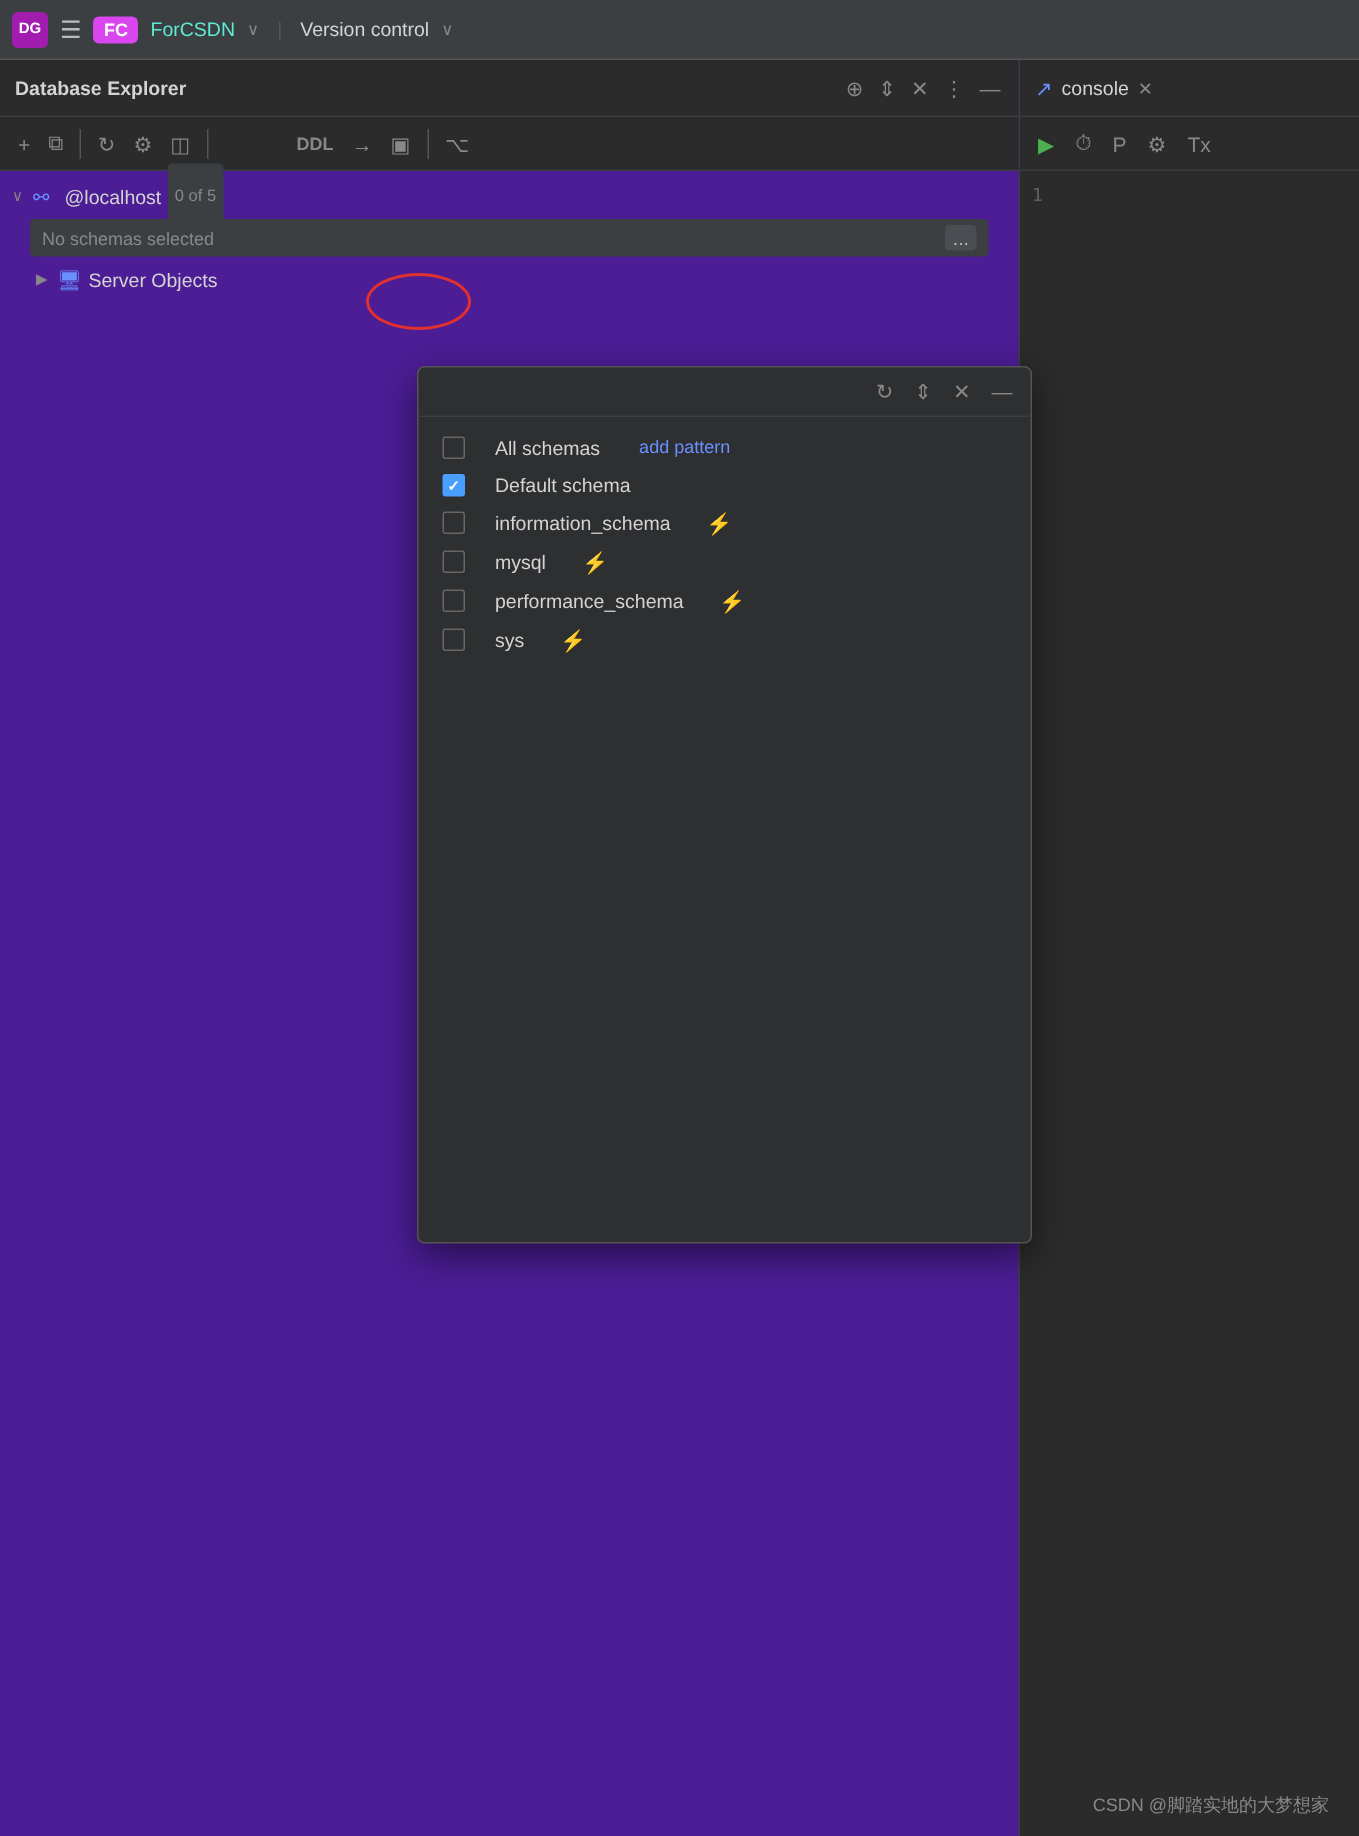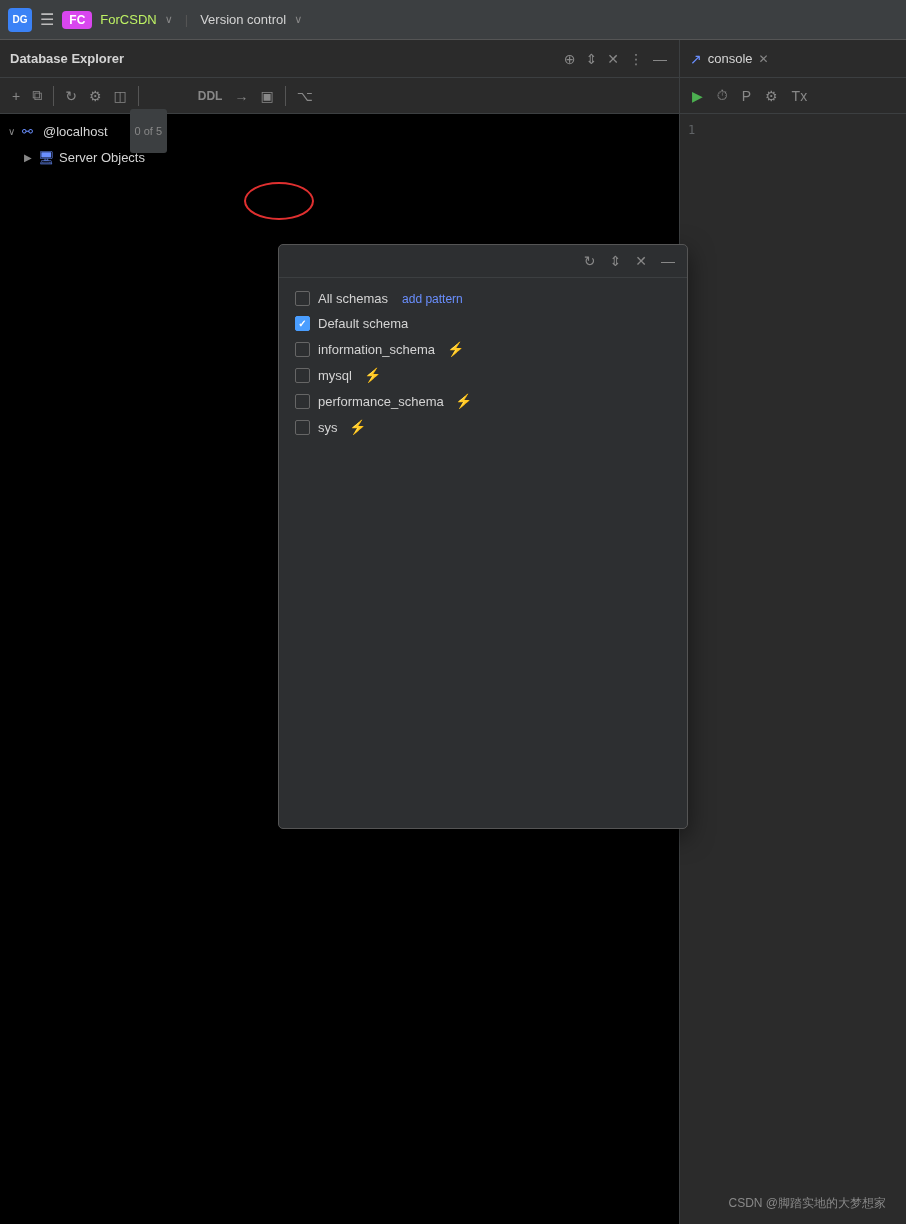--- a/index.html
+++ b/index.html
@@ -20,21 +20,21 @@
       align-items: center;
       background: #3c3f41;
       height: 40px;
       padding: 0 8px;
       gap: 8px;
       border-bottom: 1px solid #555;
     }
     .app-icon {
       width: 24px;
       height: 24px;
-      background: #3b82f6;
+      background: #a21caf;
       border-radius: 4px;
       display: flex;
       align-items: center;
       justify-content: center;
       font-size: 10px;
       color: white;
       font-weight: bold;
       text-align: center;
     }
     .hamburger-icon {
@@ -44,21 +44,21 @@
     }
     .fc-badge {
       background: #d946ef;
       color: white;
       font-size: 12px;
       font-weight: bold;
       padding: 2px 7px;
       border-radius: 4px;
     }
     .top-bar-title {
-      color: #bef264;
+      color: #5eead4;
       font-size: 13px;
     }
     .top-bar-arrow {
       color: #888;
       font-size: 11px;
     }
     .top-bar-divider {
       color: #555;
       margin: 0 4px;
     }
@@ -69,21 +69,21 @@
 
     
     .main-layout {
       display: flex;
       height: calc(1224px - 40px);
     }
 
     
     .left-panel {
       width: 680px;
-      background: #000000;
+      background: #4c1d95;
       display: flex;
       flex-direction: column;
       border-right: 1px solid #3c3f41;
     }
 
     
     .panel-header {
       display: flex;
       align-items: center;
       justify-content: space-between;
@@ -160,21 +160,21 @@
       flex-shrink: 0;
     }
     .tree-icon {
       width: 16px;
       margin-right: 5px;
       font-size: 13px;
       flex-shrink: 0;
     }
     .tree-label { color: #d4d4d4; font-size: 13px; }
     .tree-badge {
-      margin-left: 22px;
+      margin-left: 4px;
       background: #3c3f41;
       color: #888;
       font-size: 11px;
       padding: 16px 5px;
       border-radius: 3px;
     }
 
     
     .schema-select-row {
       display: flex;
@@ -225,23 +225,22 @@
       font-size: 14px;
       cursor: pointer;
       padding: 2px 4px;
     }
 
     .dropdown-list {
       padding: 8px 12px;
     }
     .dropdown-item {
       display: flex;
-      align-items: center;
       padding: 5px 4px;
-      gap: 8px;
+      gap: 20px;
       cursor: pointer;
       border-radius: 3px;
     }
 
     .checkbox {
       width: 15px;
       height: 15px;
       border: 1px solid #666;
       border-radius: 2px;
       background: transparent;
@@ -401,20 +400,24 @@
 
     <div class="tree-area">
 
       <div class="tree-row">
         <span class="tree-arrow">∨</span>
         <span class="tree-icon" style="color:#6a8fff;">⚯</span>
         <span class="tree-label">@localhost</span>
         <span class="tree-badge">0 of 5</span>
       </div>
 
+      <div class="schema-select-row">
+        <span class="schema-select-text">No schemas selected</span>
+        <span class="schema-dots-btn">...</span>
+      </div>
 
       <div class="red-circle-annotation" style="top: 68px; left: 244px; width: 70px; height: 38px; border-radius: 50%;"></div>
 
       <div class="tree-row">
         <span class="tree-indent"></span>
         <span class="tree-arrow" style="font-size:10px;">▶</span>
         <span class="tree-icon" style="color:#6a8fff;">🖥</span>
         <span class="tree-label">Server Objects</span>
       </div>
 

